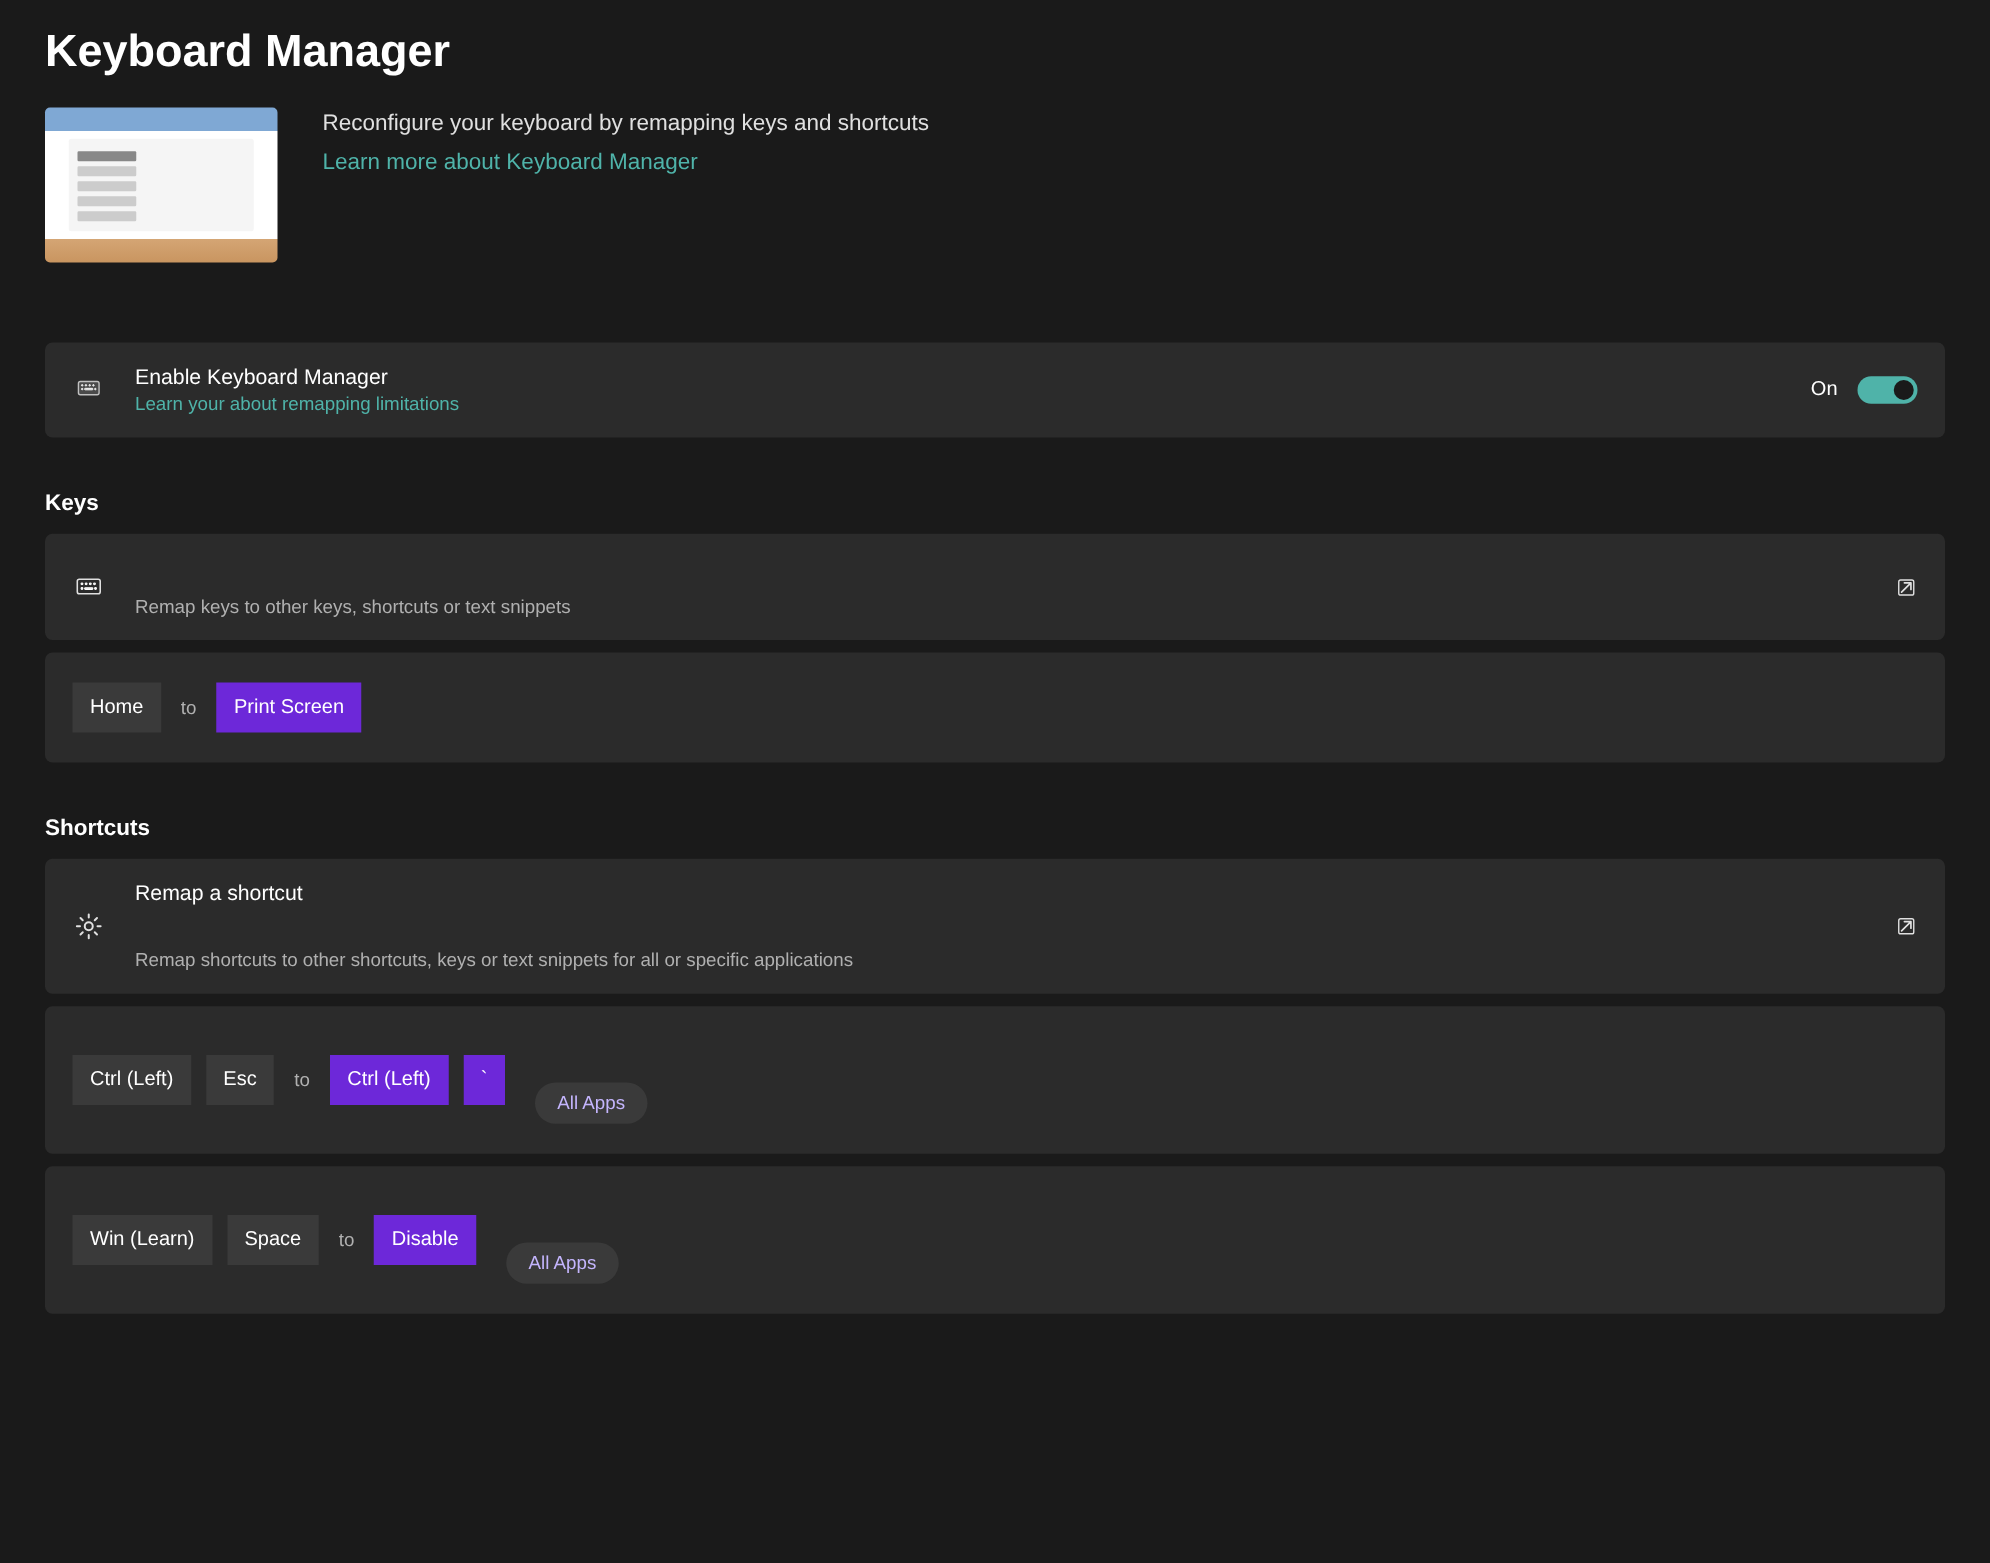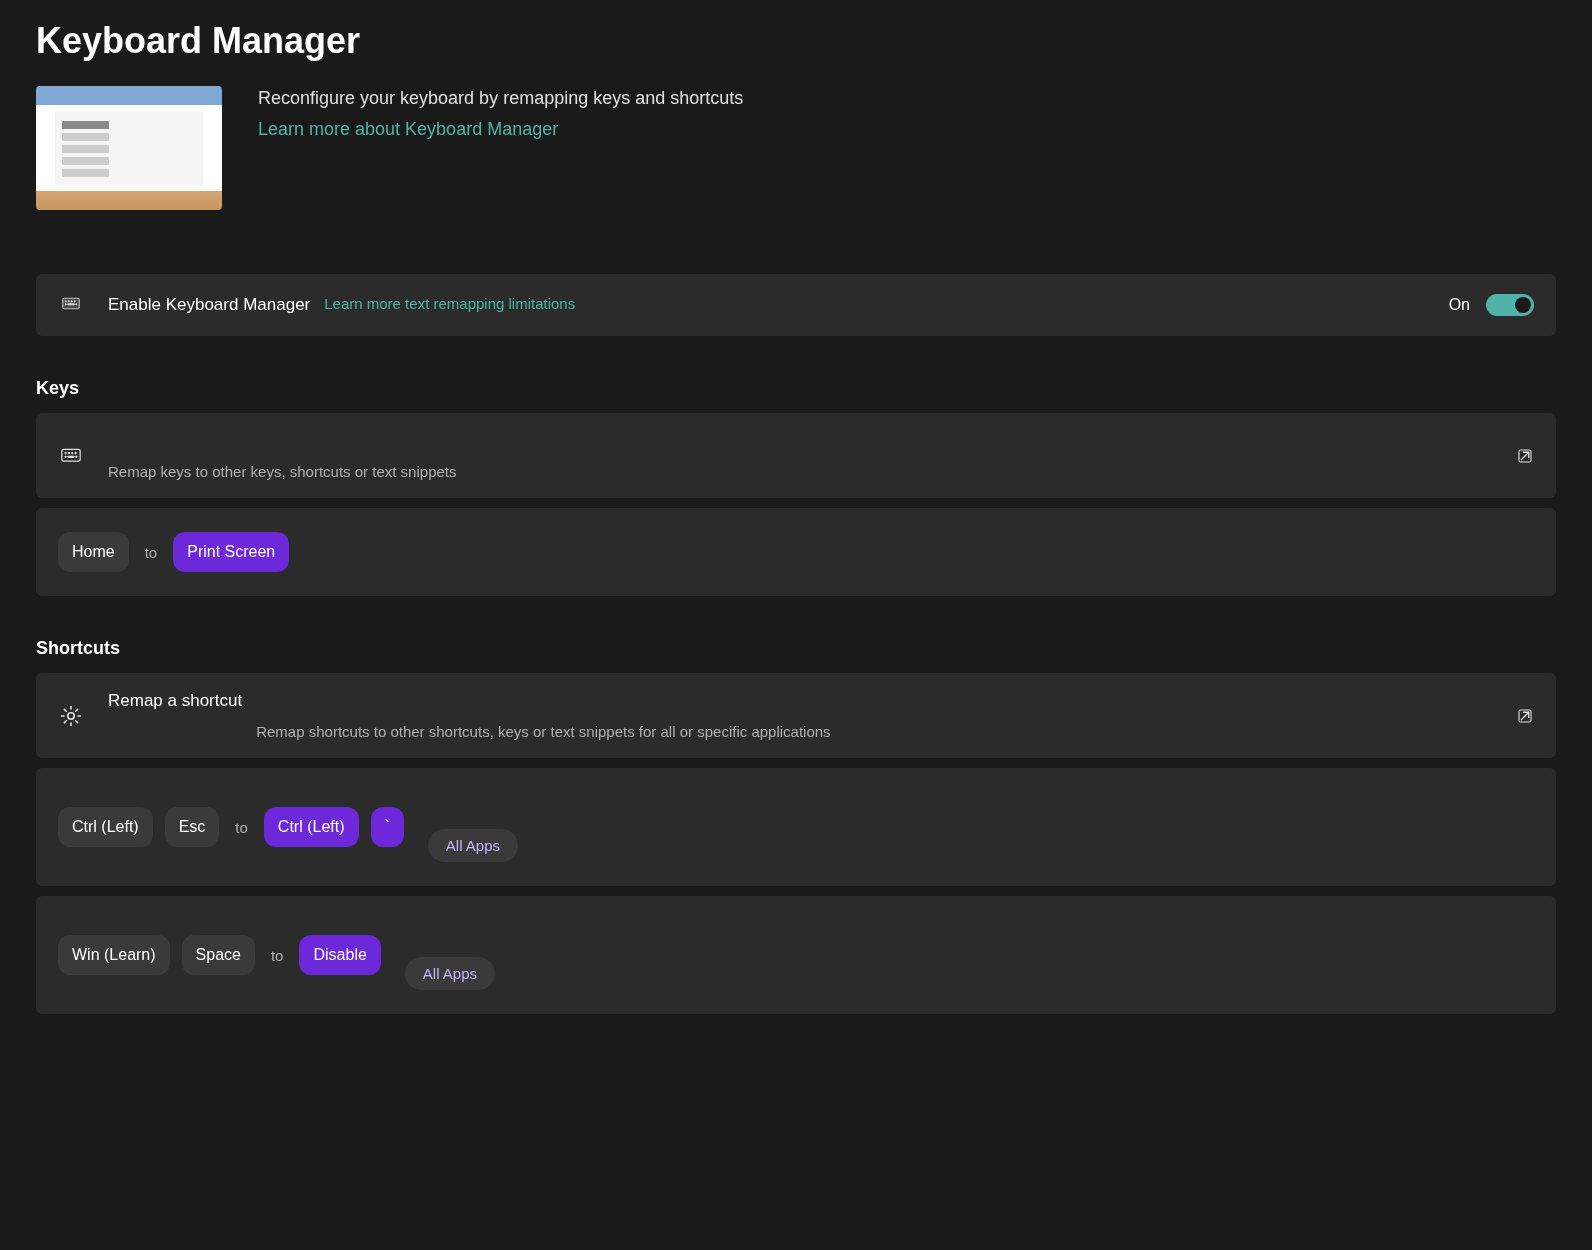--- a/index.html
+++ b/index.html
@@ -100,22 +100,22 @@
       height: 26px;
       flex-shrink: 0;
       display: flex;
       align-items: center;
       justify-content: center;
     }
 
     .card-body {
       flex: 1;
       display: flex;
-      flex-direction: row;
-      gap: 14px;
+      flex-direction: column;
+      gap: 3px;
     }
 
     .card-title {
       font-size: 17px;
       font-weight: 400;
       color: #ffffff;
     }
 
     .card-subtitle {
       font-size: 15px;
@@ -181,21 +181,21 @@
       padding: 24px 22px;
       margin-bottom: 10px;
       display: flex;
       align-items: center;
       gap: 12px;
       flex-wrap: wrap;
     }
 
     .key-chip {
       background-color: #3a3a3a;
-      border-radius: 12px;
+      border-radius: 0;
       padding: 10px 14px;
       font-size: 16px;
       color: #ffffff;
       display: inline-flex;
       align-items: center;
       justify-content: center;
       min-height: 40px;
     }
 
     .key-chip.target {
@@ -244,21 +244,21 @@
       <circle cx="9" cy="7" r="0.8" fill="#c0c0c0"></circle>
       <circle cx="13" cy="7" r="0.8" fill="#c0c0c0"></circle>
       <circle cx="17" cy="7" r="0.8" fill="#c0c0c0"></circle>
       <circle cx="5" cy="11" r="0.8" fill="#c0c0c0"></circle>
       <circle cx="19" cy="11" r="0.8" fill="#c0c0c0"></circle>
       <rect x="7.5" y="10.2" width="9" height="1.6" rx="0.8" fill="#c0c0c0"></rect>
     </svg>
   </div>
   <div class="card-body">
     <div class="card-title">Enable Keyboard Manager</div>
-    <a class="card-link">Learn more text remapping limitations</a>
+    <a class="card-link">Learn your about remapping limitations</a>
   </div>
   <div class="card-actions">
     <span class="toggle-label">On</span>
     <div class="toggle"></div>
   </div>
 </div>
 
 <h2 class="section-header">Keys</h2>
 
 <div class="card">

